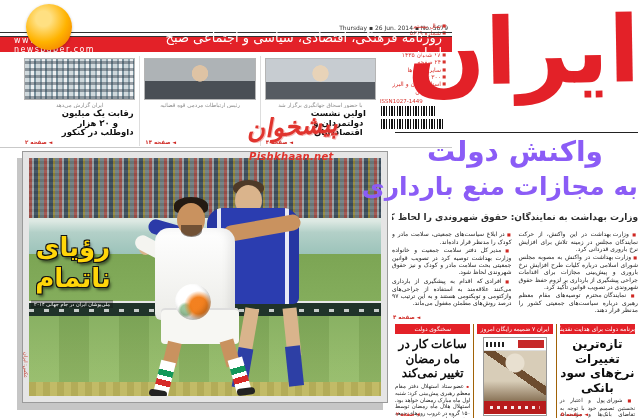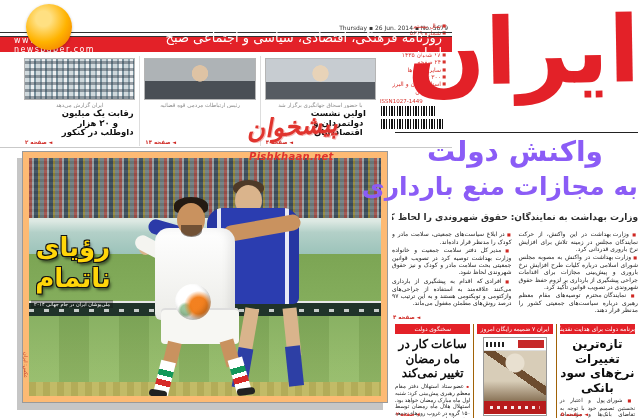--- a/index.html
+++ b/index.html
@@ -46,21 +46,21 @@
   .nmark{position:absolute;bottom:1px;left:5px;}
   .row-rule{left:0;top:147px;width:452px;height:1px;background:#c9c9c9;}
 
   
   .wm-fa{left:240px;top:112px;width:104px;font-size:25px;font-weight:bold;font-style:italic;color:#e0342e;
          transform:rotate(-4deg);text-align:center;z-index:9;text-shadow:1px 1px 0 rgba(224,52,46,.35);}
   .wm-en{left:249px;top:151px;font-size:10px;font-weight:bold;font-style:italic;color:#e0342e;direction:ltr;
          letter-spacing:.3px;z-index:9;}
 
   
-  .photo-box{left:22px;top:151px;width:366px;height:252px;background:#fdba74;border:1px solid #9a9a9a;
+  .photo-box{left:22px;top:151px;width:366px;height:252px;background:#e5e5e5;border:1px solid #9a9a9a;
              padding:6px;box-sizing:border-box;box-shadow:-5px 7px 0 #c6c6c6;}
   .photo{position:relative;width:100%;height:100%;overflow:hidden;background:#86b05e;}
   .layer{position:absolute;left:0;width:100%;}
   .crowd{top:0;height:60px;background:
      repeating-linear-gradient(90deg,rgba(231,76,60,.5) 0 3px,rgba(236,240,241,.45) 3px 5px,rgba(52,73,94,.55) 5px 9px,rgba(241,196,15,.4) 9px 11px,rgba(149,165,166,.45) 11px 15px),
      repeating-linear-gradient(0deg,rgba(0,0,0,.28) 0 3px,transparent 3px 6px),#5d6a70;}
   .wall{top:60px;height:36px;background:linear-gradient(180deg,#dde9e3 0 3px,#b3d0c8 40%,#9cc3ba);}
   .pitch-top{top:96px;height:47px;background:linear-gradient(#7ca554,#84ad5c);}
   .boards{top:143px;height:15px;border-top:2px solid #e8e8e8;box-sizing:border-box;
           background:repeating-linear-gradient(90deg,rgba(255,255,255,.75) 0 5px,transparent 5px 15px) 0 60%/100% 3px no-repeat,#20332a;}

